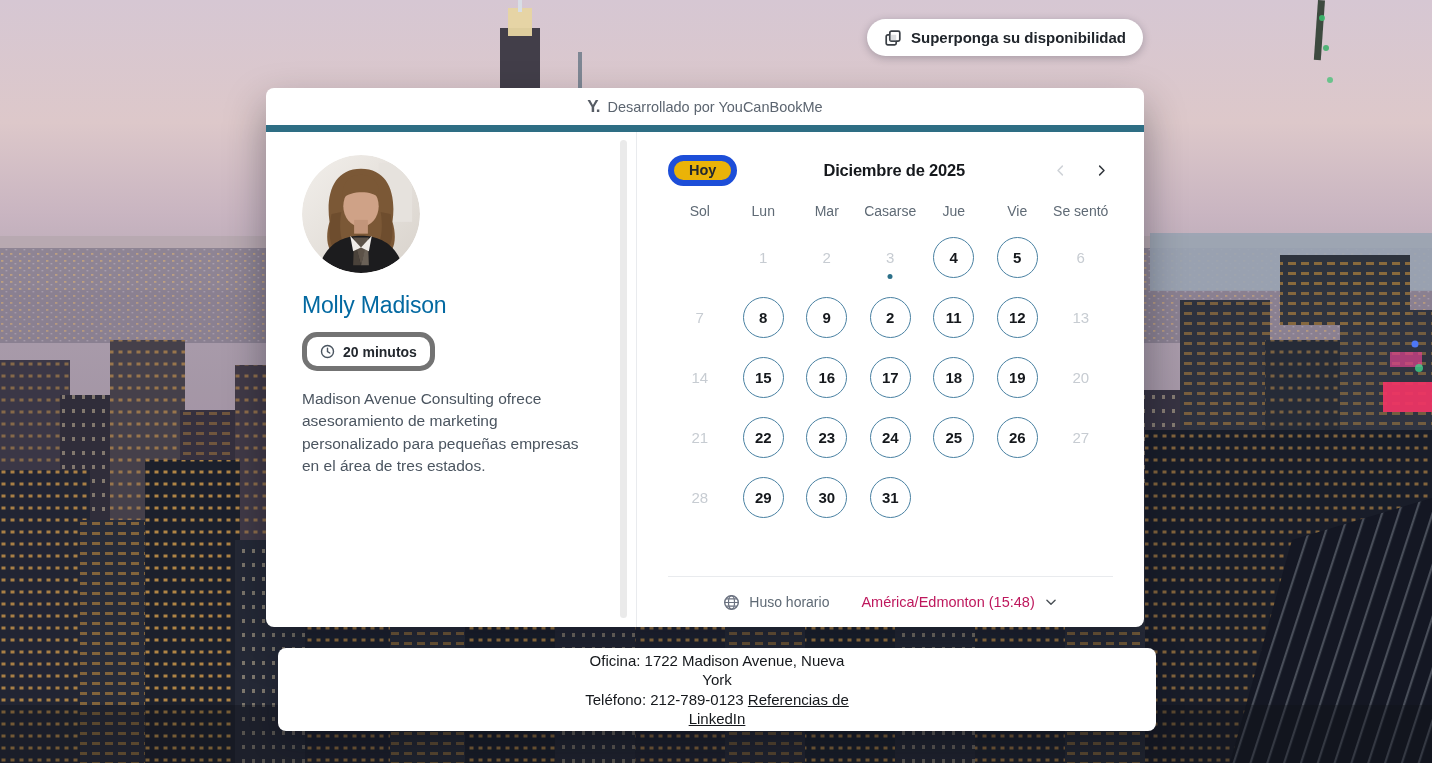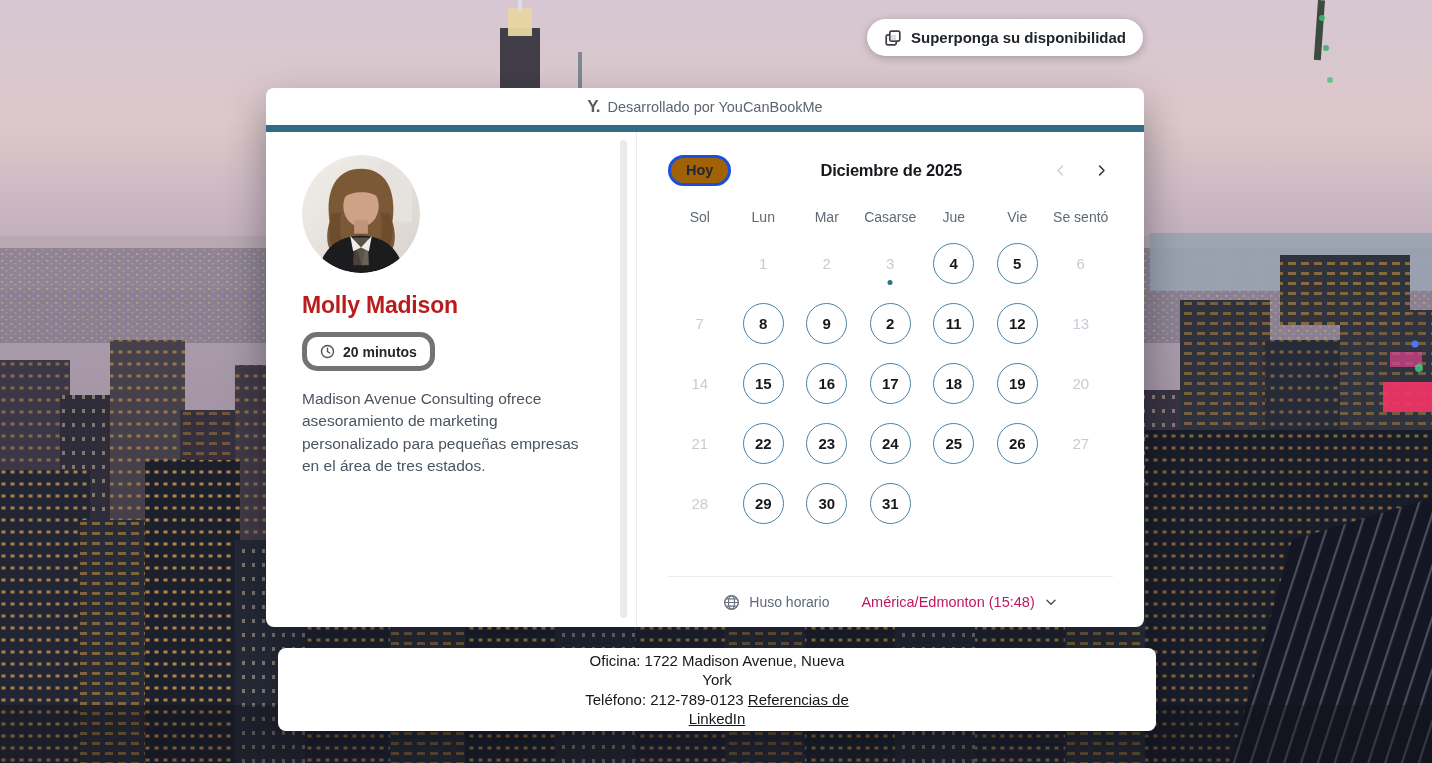--- a/index.html
+++ b/index.html
@@ -29,38 +29,38 @@
   .card-header{height:37px;flex:0 0 37px;display:flex;align-items:center;justify-content:center;gap:8px;
     color:#5c6570;font-size:14.5px;}
   .ycbm-logo{font-weight:800;font-size:17px;color:#565c64;letter-spacing:-1px;}
   .accent-bar{height:7px;flex:0 0 7px;background:#2e6e84;}
   .card-body{flex:1;display:flex;min-height:0;}
 
   
   .left{width:371px;flex:0 0 371px;position:relative;border-right:1px solid #e9ebee;
     padding:23px 36px 0 36px;box-sizing:border-box;}
   .avatar{width:118px;height:118px;border-radius:50%;overflow:hidden;display:block;}
-  .profile-name{font-size:23px;font-weight:700;color:#b91c1c;margin:19px 0 0;letter-spacing:-.2px;}
+  .profile-name{font-size:23px;font-weight:400;color:#0369a1;margin:19px 0 0;letter-spacing:-.2px;}
   .badge{display:inline-flex;align-items:center;gap:8px;height:29px;border:5px solid #737373;
     border-radius:15px;padding:0 13px;font-size:14px;font-weight:700;color:#23282e;
     margin-top:13px;background:#fff;}
   .desc{font-size:15.5px;line-height:22.4px;color:#4b5560;width:296px;margin:17px 0 0;}
   .desc + .desc{margin-top:15px;}
   .scroll-thumb{position:absolute;right:9px;top:8px;width:7px;height:478px;border-radius:4px;
     background:#eaeaea;cursor:grab;}
 
   
   .right{flex:1;position:relative;padding:22px 0 0 31px;box-sizing:border-box;}
   .cal-header{display:flex;align-items:center;height:32px;width:445px;}
-  .hoy-btn{height:31px;border-radius:16px;border:3px solid #1d4ed8;background:#a16207;padding:0 15px;
+  .hoy-btn{height:31px;border-radius:16px;border:6px solid #1d4ed8;background:#eab308;padding:0 15px;
     font-family:"Liberation Sans",sans-serif;font-weight:700;font-size:14.5px;color:#23282e;cursor:pointer;}
   .month-title{flex:1;text-align:center;font-weight:800;font-size:16.5px;color:#15181c;letter-spacing:-.2px;}
   .nav-btns{display:flex;gap:22px;margin-right:2px;}
   .nav-btn{background:none;border:none;padding:2px;cursor:pointer;line-height:0;}
-  .weekday-row{display:grid;grid-template-columns:repeat(7,63.5px);margin-top:23px;}
+  .weekday-row{display:grid;grid-template-columns:repeat(7,63.5px);margin-top:17px;}
   .wd{text-align:center;font-size:14px;color:#5f6a75;}
   .calendar-grid{display:grid;grid-template-columns:repeat(7,63.5px);grid-auto-rows:60px;margin-top:8px;}
   .cell{display:flex;align-items:center;justify-content:center;position:relative;}
   .day-avail{width:41px;height:41px;border-radius:50%;border:1px solid #4981a2;background:#fff;
     font-family:"Liberation Sans",sans-serif;font-weight:700;font-size:15px;color:#15181c;
     cursor:pointer;display:flex;align-items:center;justify-content:center;}
   .day-dis{font-size:15px;color:#c7ccd2;}
   .today-dot{position:absolute;left:50%;transform:translateX(-50%);bottom:8px;width:5px;height:5px;
     border-radius:50%;background:#2c7089;}
   .tz-divider{position:absolute;left:31px;right:31px;bottom:50px;height:1px;background:#e9ebee;}

